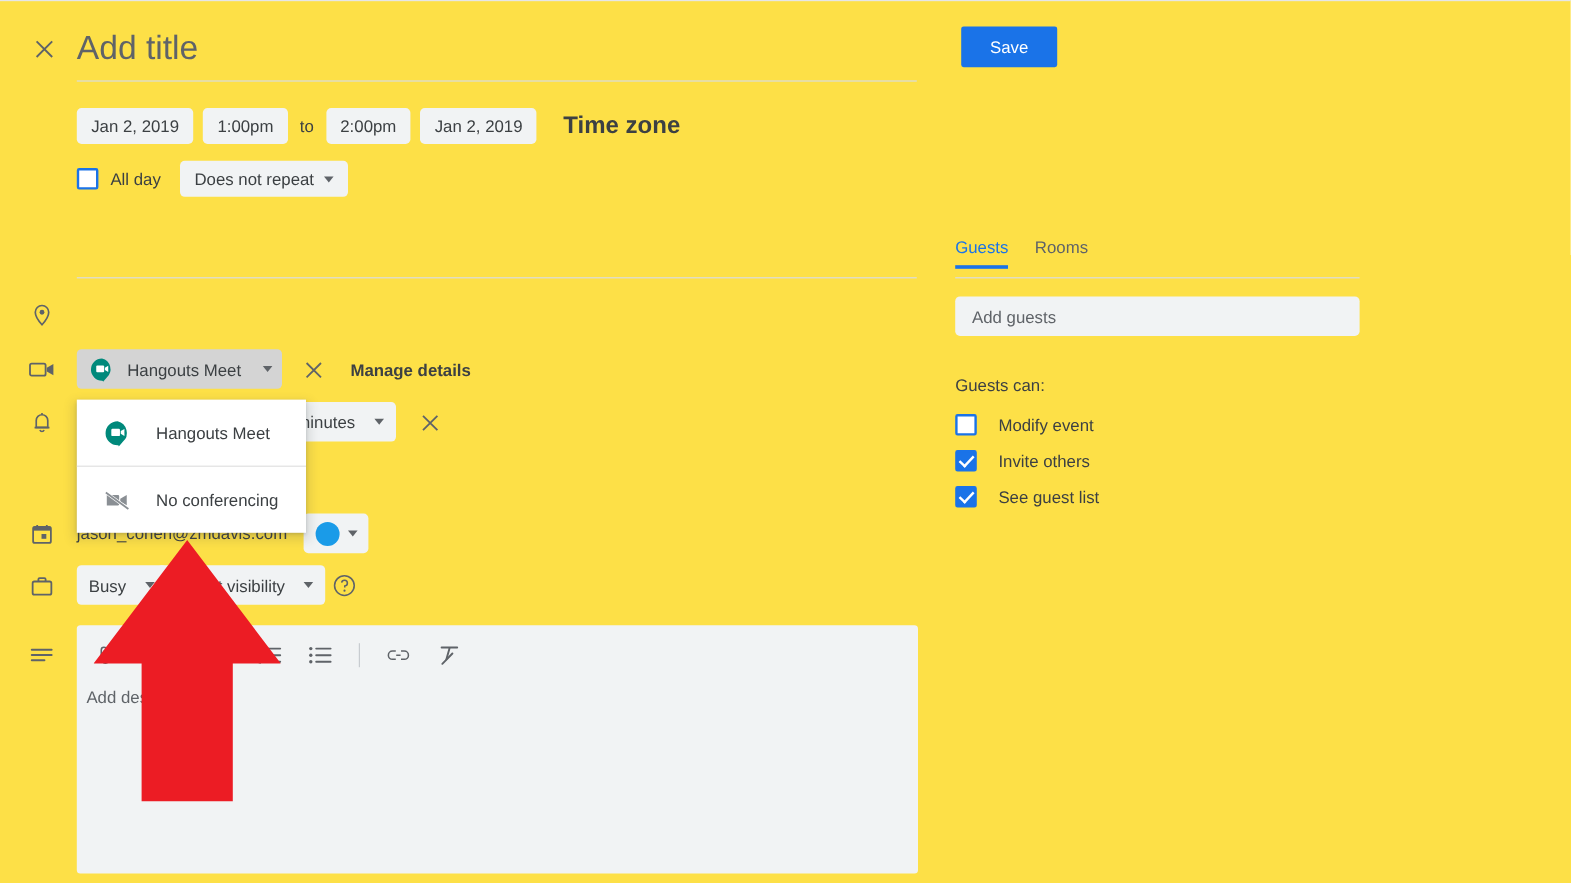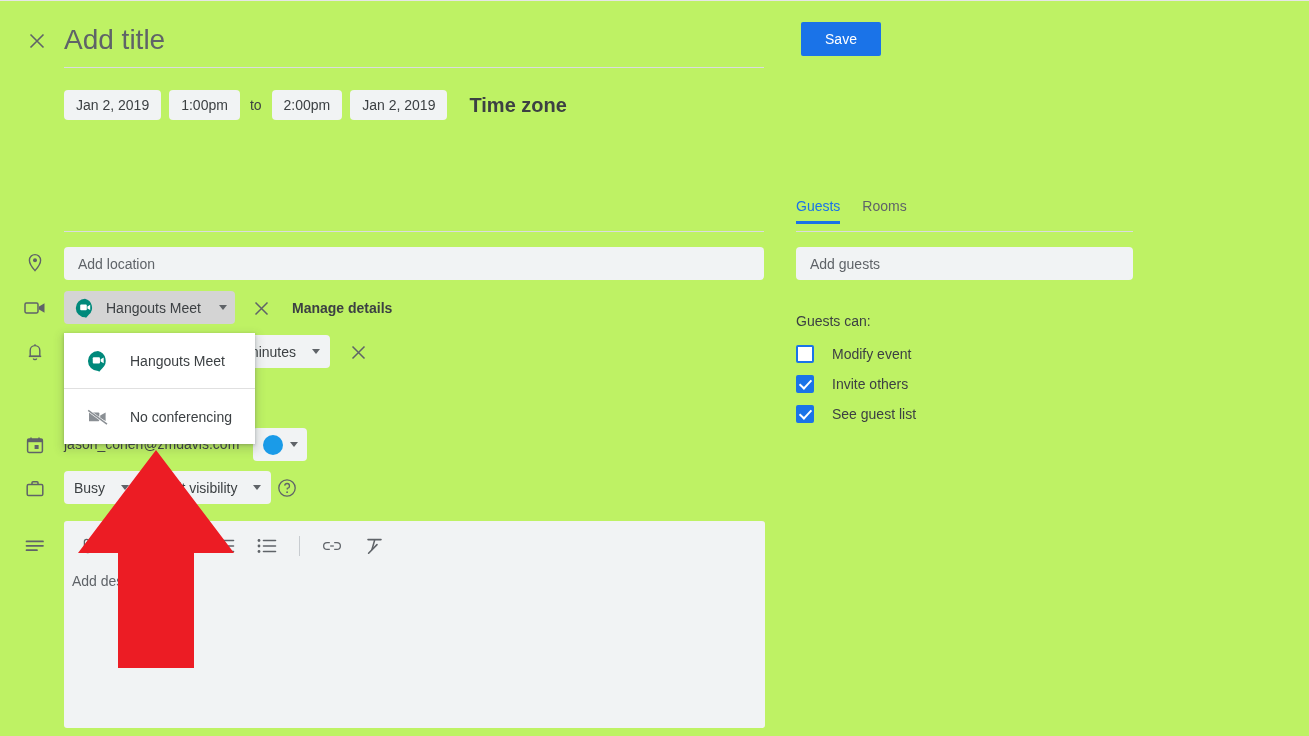--- a/index.html
+++ b/index.html
@@ -6,21 +6,21 @@
   html, body {
     margin: 0; padding: 0;
     width: 1309px; height: 736px;
     background: #ffffff;
     font-family: "Liberation Sans", sans-serif;
     overflow: hidden;
   }
   #app {
     position: relative;
     width: 1309px; height: 736px;
-    background: #bef264;
+    background: #fde047;
   }
   .topborder {
     position: absolute; left: 0; top: 0; width: 1309px; height: 1px;
     background: #e6e6e6;
   }
 
   
   .close-btn {
     position: absolute; left: 24px; top: 28px;
     width: 26px; height: 26px;
@@ -255,20 +255,28 @@
 
   <div class="daterow">
     <div class="chip">Jan 2, 2019</div>
     <div class="chip">1:00pm</div>
     <div class="to-label">to</div>
     <div class="chip">2:00pm</div>
     <div class="chip">Jan 2, 2019</div>
     <div class="tz-label">Time zone</div>
   </div>
 
+  <div class="allday-row">
+    <span class="cbox"></span>
+    <span class="allday-label">All day</span>
+    <span class="chip" style="margin-left:6px;">
+      <span>Does not repeat</span>
+      <span class="chip-caret"></span>
+    </span>
+  </div>
 
   <div class="tabs-rule-left"></div>
 
   <div class="tabs-right">
     <div class="tab active">
       <span>Guests</span>
     </div>
     <div class="tab">
       <span>Rooms</span>
     </div>
@@ -307,23 +315,20 @@
       <rect x="2.2" y="4.6" width="15.6" height="11" rx="1.4" fill="none" stroke="#5f6368" stroke-width="1.5"></rect>
       <path d="M7 4.4 V2.8 a1 1 0 0 1 1-1 h4 a1 1 0 0 1 1 1 V4.4" fill="none" stroke="#5f6368" stroke-width="1.5"></path>
     </svg>
   </div>
   <div class="rail-icon" style="top:535px;">
     <svg width="20" height="14" viewBox="0 0 20 14">
       <path d="M1.5 2.4 H18 M1.5 6.8 H18 M1.5 11.2 H12" stroke="#5f6368" stroke-width="1.7" stroke-linecap="round"></path>
     </svg>
   </div>
 
-  <div class="field location-field">
-    <span>Add location</span>
-  </div>
 
   <div class="field guests-field">
     <span>Add guests</span>
   </div>
 
   <div class="gray-btn pressed" style="left:64px; top:291px; width:171px; gap:10px;">
     <span style="display:inline-flex;align-items:center;">
       <svg width="22" height="22" viewBox="0 0 22 22">
         <path d="M11 1.8 a9.2 9.2 0 1 0 0 18.4 c0.6 0 0.9 0.3 0.9 0.9 v0 L15 17.6
                  A9.2 9.2 0 0 0 11 1.8z" fill="#00897b"></path>

